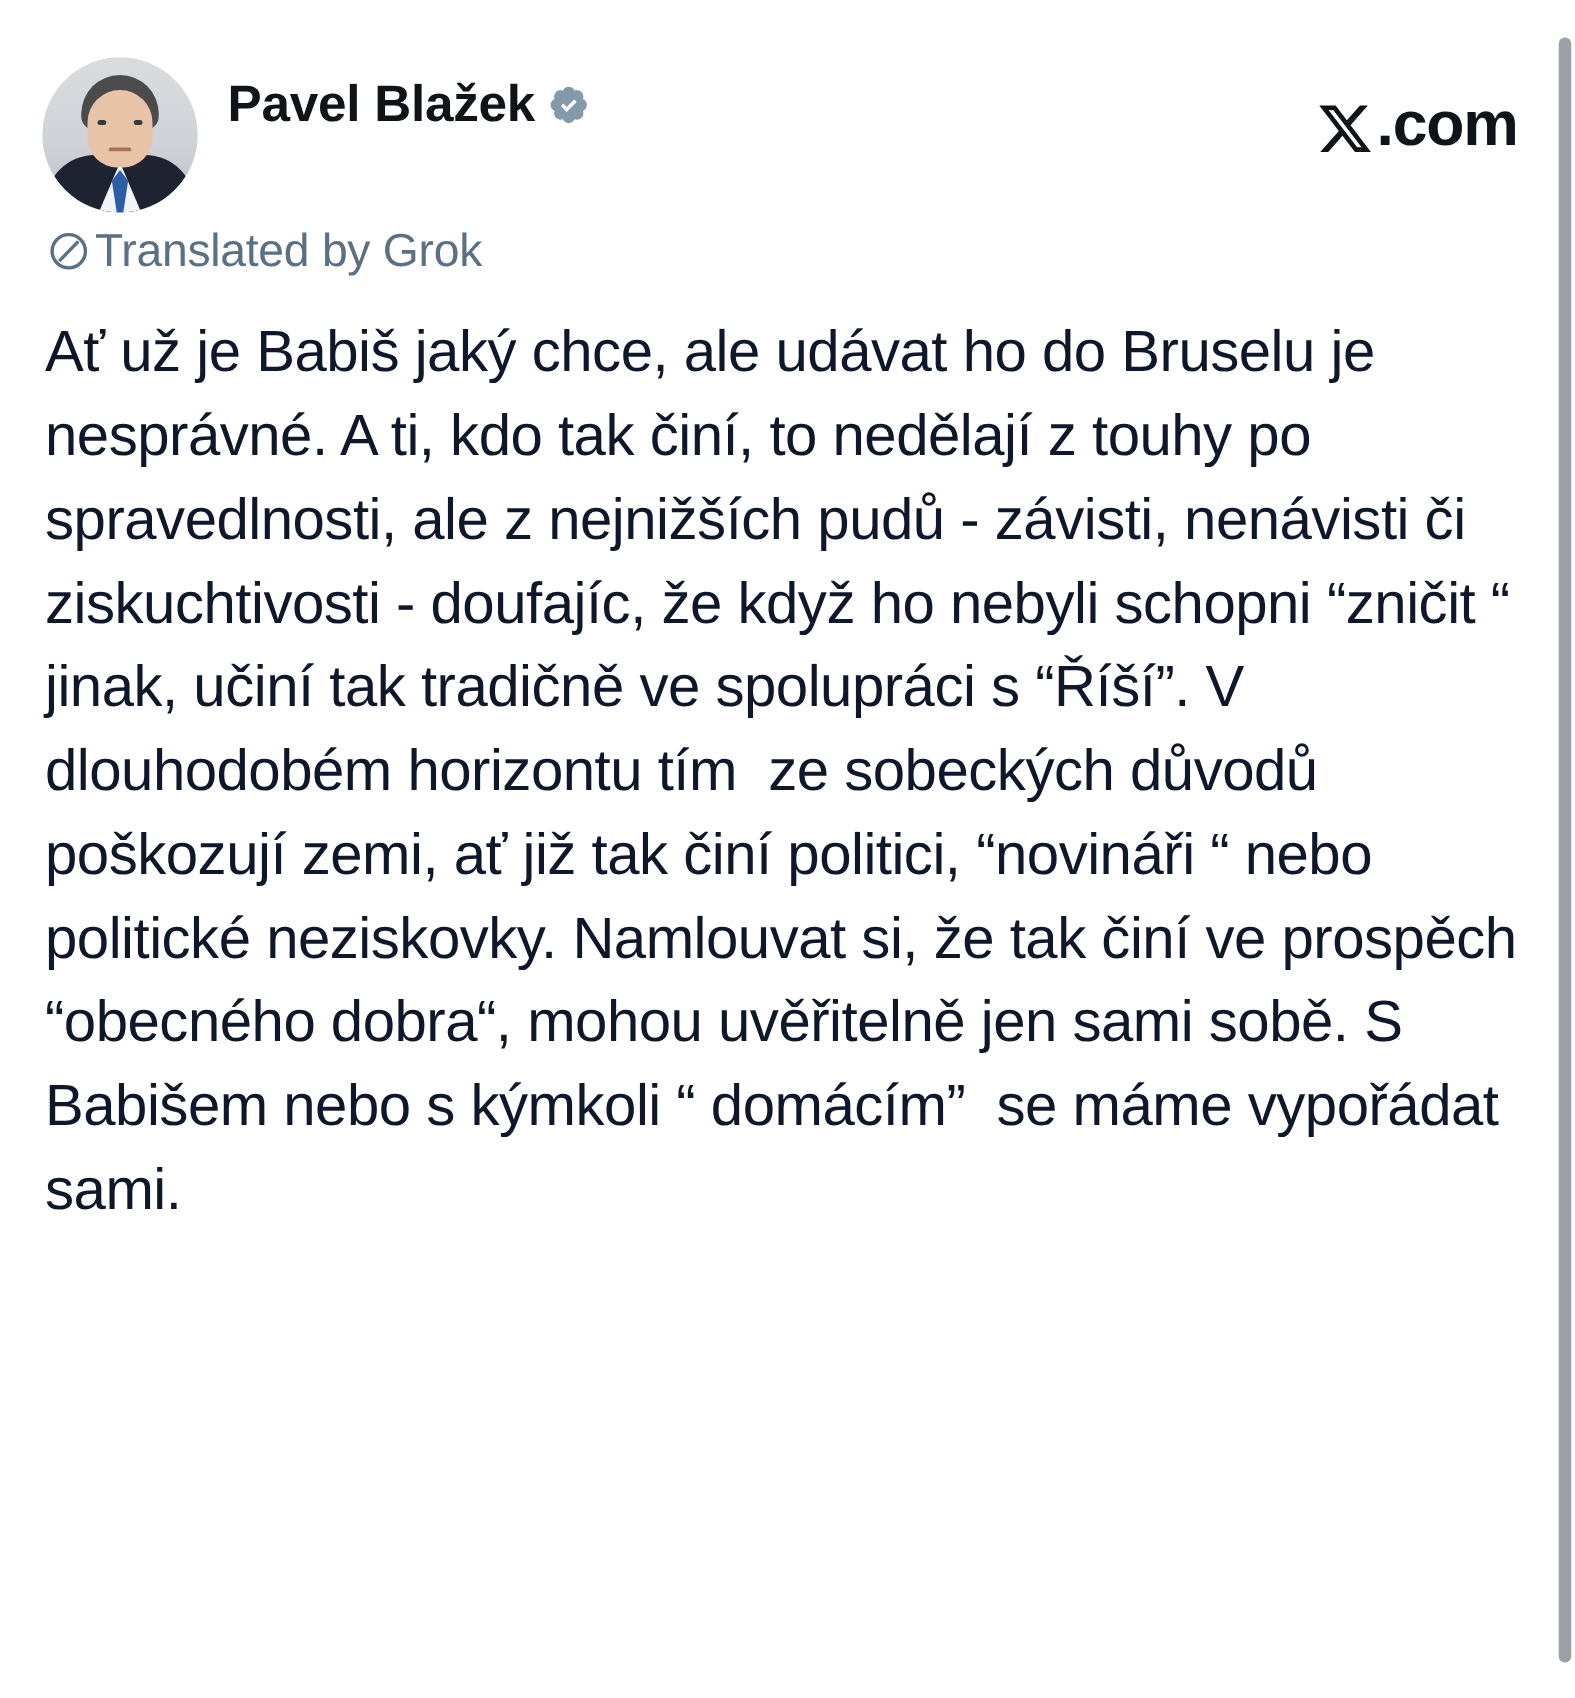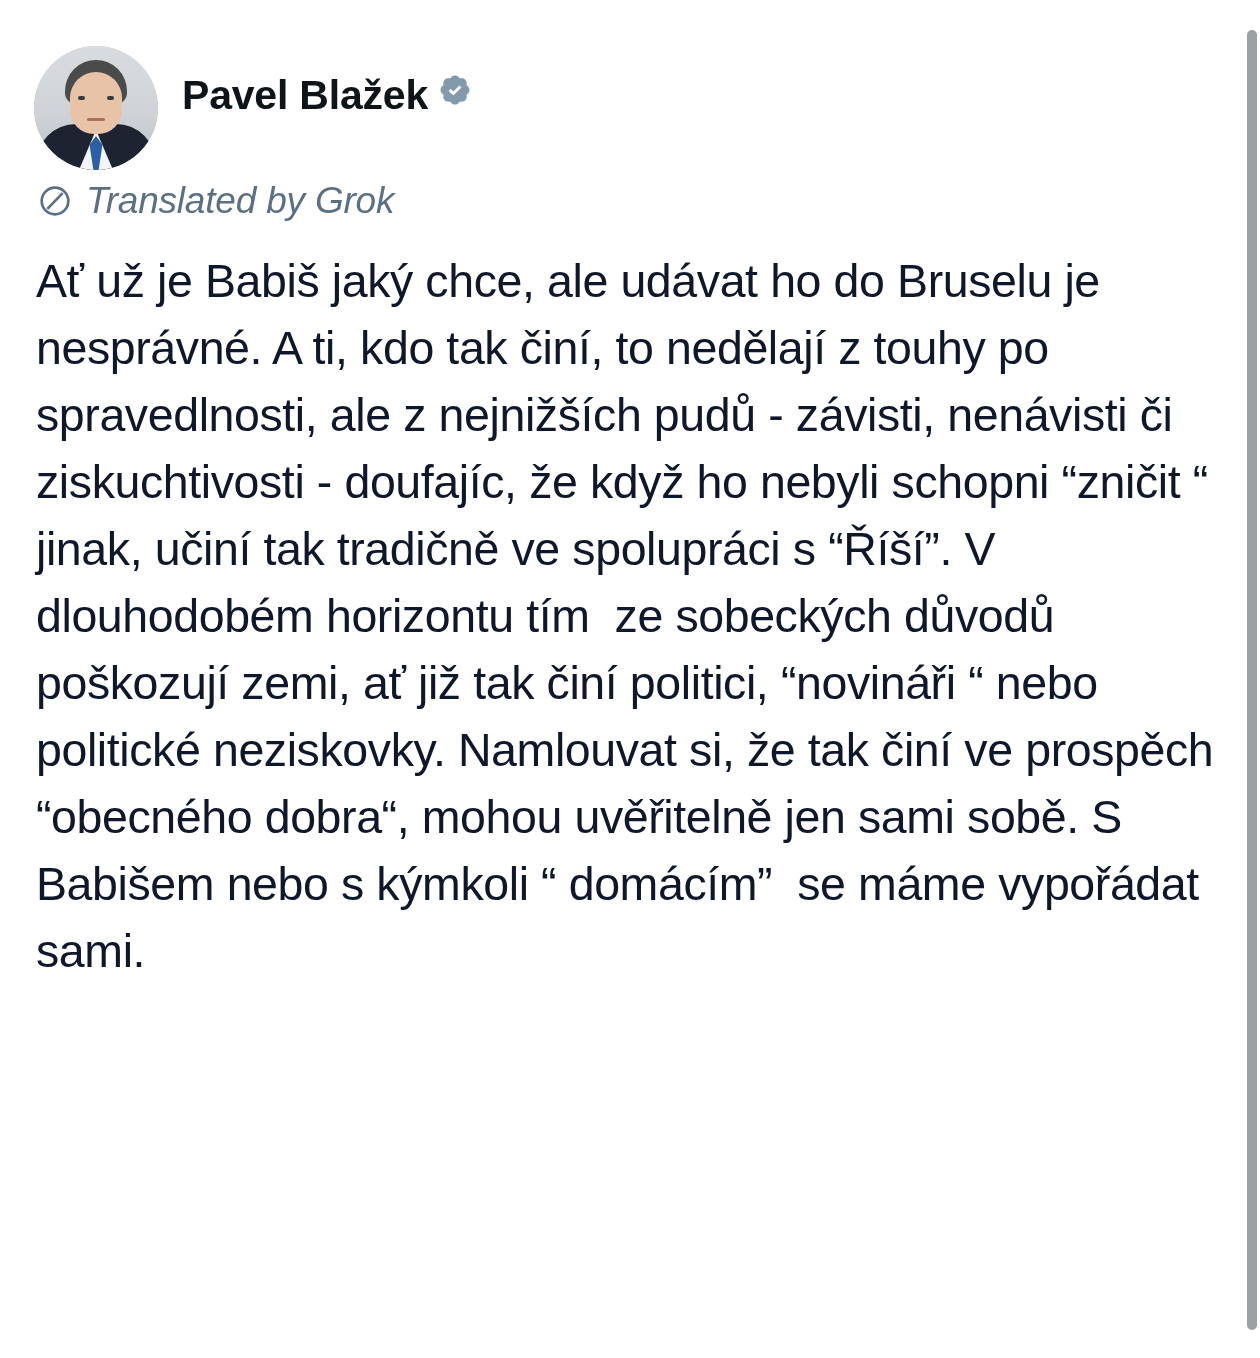--- a/index.html
+++ b/index.html
@@ -115,21 +115,20 @@
     display: flex;
     align-items: center;
     gap: 10px;
   }
   .display-name {
     font-size: 41px;
     font-weight: bold;
     letter-spacing: -0.2px;
     line-height: 1.05;
     color: #0f1419;
-    margin-top: 12px;
   }
   .verified {
     width: 34px; height: 34px;
     flex: 0 0 34px;
     display: block;
   }
   .handle {
     font-size: 40px;
     color: #5b7083;
     line-height: 1.1;
@@ -152,24 +151,23 @@
     width: 46px; height: 46px;
     margin-right: 2px;
     position: relative;
     top: 4px;
   }
 
   
   .translated-row {
     display: flex;
     align-items: center;
-    gap: 14px;
+    gap: 4px;
     margin-top: 10px;
     padding-left: 4px;
-    font-style: italic;
   }
   .grok-icon {
     width: 34px; height: 34px;
     flex: 0 0 34px;
   }
   .translated-text {
     font-size: 37px;
     color: #5b7083;
     letter-spacing: -0.2px;
   }
@@ -224,20 +222,28 @@
     <div class="name-block">
       <div class="display-name-row">
         <span class="display-name">Pavel Blažek</span>
         <svg class="verified" viewBox="0 0 24 24">
           <path fill="#829aab" d="M22.25 12c0-1.43-.88-2.67-2.19-3.34.46-1.39.2-2.9-.81-3.91s-2.52-1.27-3.91-.81C14.67 2.63 13.43 1.75 12 1.75s-2.67.88-3.34 2.19c-1.39-.46-2.9-.2-3.91.81s-1.27 2.52-.81 3.91C2.63 9.33 1.75 10.57 1.75 12s.88 2.67 2.19 3.34c-.46 1.39-.2 2.9.81 3.91s2.52 1.27 3.91.81c.67 1.31 1.91 2.19 3.34 2.19s2.67-.88 3.34-2.19c1.39.46 2.9.2 3.91-.81s1.27-2.52.81-3.91c1.31-.67 2.19-1.91 2.19-3.34z"></path>
           <path fill="#ffffff" d="M10.84 15.93l-3.3-3.3 1.42-1.42 1.88 1.88 4.24-4.24 1.42 1.42-5.66 5.66z"></path>
         </svg>
       </div>
     </div>
 
+    <div class="xcom-logo">
+      <span class="xglyph">
+        <svg viewBox="0 0 24 24" width="46" height="46">
+          <path fill="#0f1419" d="M18.244 2.25h3.308l-7.227 8.26 8.502 11.24H16.17l-5.214-6.817L4.99 21.75H1.68l7.73-8.835L1.254 2.25H8.08l4.713 6.231 5.45-6.231zm-1.161 17.52h1.833L7.084 4.126H5.117l11.966 15.644z"></path>
+        </svg>
+      </span>
+      <span>.com</span>
+    </div>
   </div>
 
   <div class="translated-row">
     <svg class="grok-icon" viewBox="0 0 24 24">
       <circle cx="12" cy="12" r="9.4" fill="none" stroke="#5b7083" stroke-width="1.9"></circle>
       <line x1="6.6" y1="17.6" x2="17.4" y2="6.4" stroke="#5b7083" stroke-width="1.9"></line>
     </svg>
     <span class="translated-text">Translated by Grok</span>
   </div>
 

